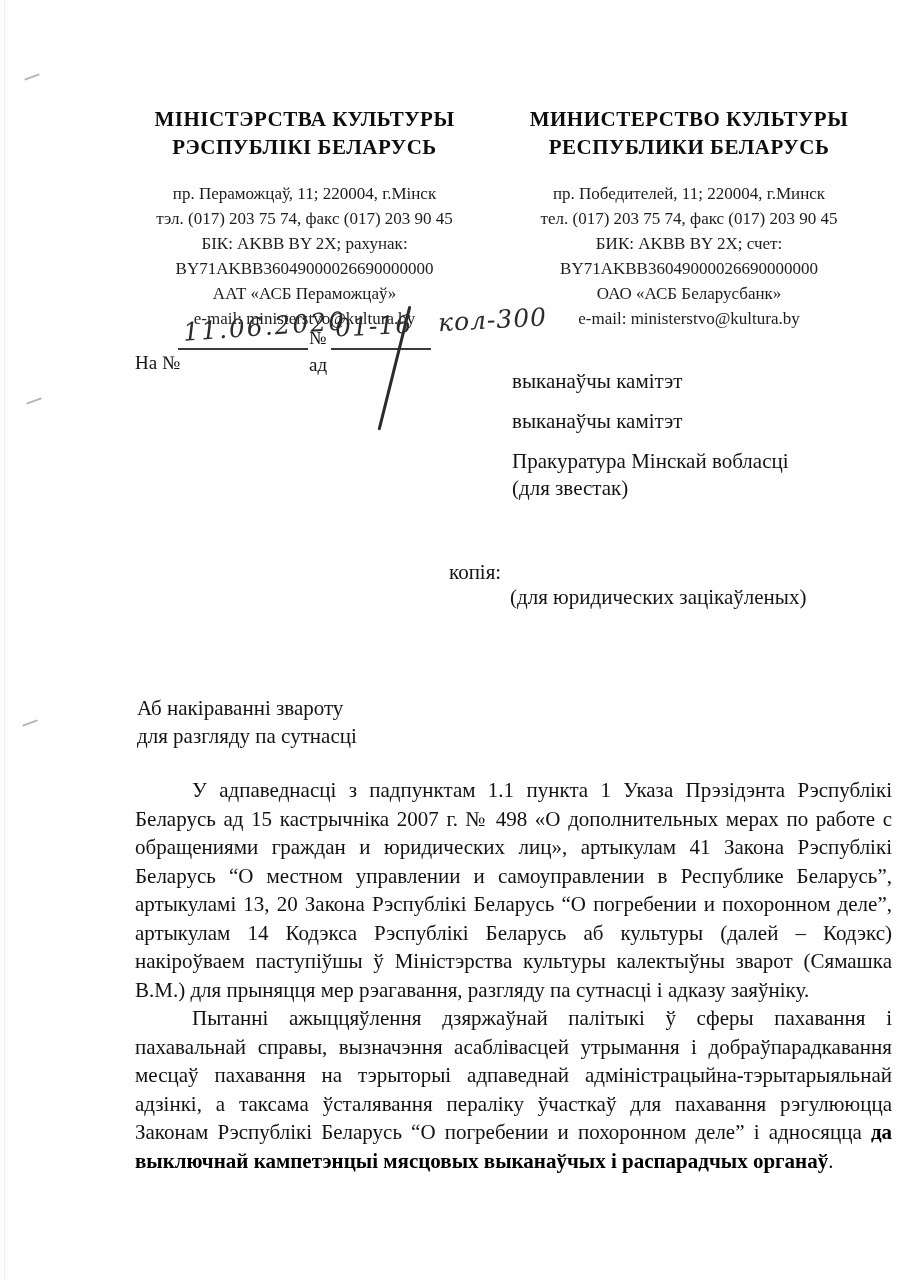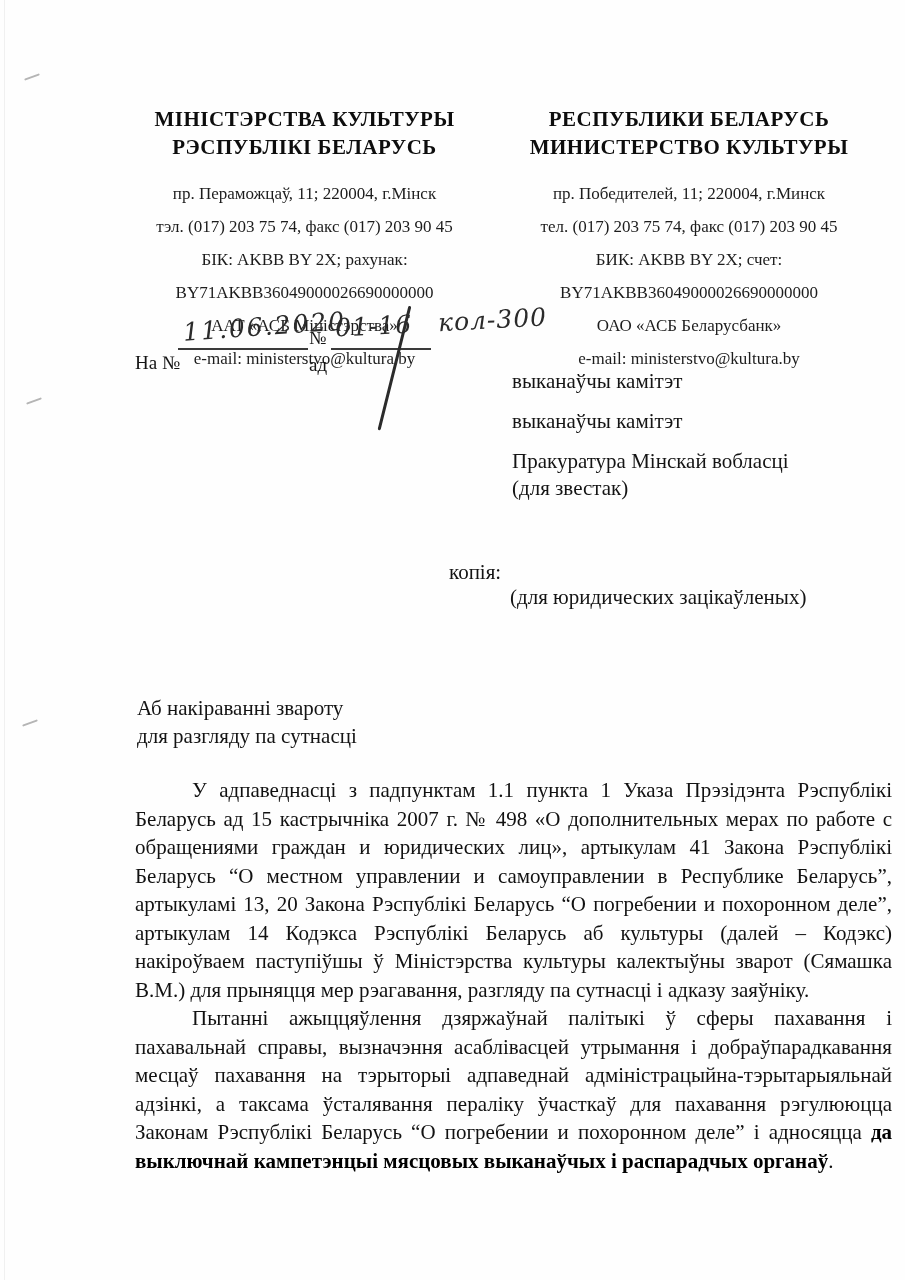--- a/index.html
+++ b/index.html
@@ -30,21 +30,21 @@
   .tick.t1 { left: 24px; top: 76px; }
   .tick.t2 { left: 26px; top: 400px; }
   .tick.t3 { left: 22px; top: 722px; }
 
   
   .org-col { position: absolute; top: 105px; text-align: center; }
   .org-col.left  { left: 132px; width: 345px; }
   .org-col.right { left: 503px; width: 372px; }
   .org-title { font-weight: bold; font-size: 21px; line-height: 28px; color: #0d0d0d; letter-spacing: 0.5px; }
   .org-details { margin-top: 20px; font-size: 17px; line-height: 25px; color: #1c1c1c; }
-  .org-details div { white-space: nowrap; margin-top: 8px; }
+  .org-details div { white-space: nowrap; }
 
   
   .ref-block { position: absolute; left: 135px; top: 308px; width: 400px; height: 70px; font-size: 19px; }
   .hw {
     font-family: "DejaVu Serif", serif;
     font-style: italic;
     color: #2b2b2b;
     font-size: 25px;
     white-space: nowrap;
   }
@@ -93,29 +93,29 @@
   <div class="org-col left">
     <div class="org-title">
       <div>МІНІСТЭРСТВА КУЛЬТУРЫ</div>
       <div>РЭСПУБЛІКІ БЕЛАРУСЬ</div>
     </div>
     <div class="org-details">
       <div>пр. Пераможцаў, 11; 220004, г.Мінск</div>
       <div>тэл. (017) 203 75 74, факс (017) 203 90 45</div>
       <div>БІК: AKBB BY 2X; рахунак:</div>
       <div>BY71AKBB36049000026690000000</div>
-      <div>ААТ «АСБ Міністэрства»</div>
+      <div>ААТ «АСБ Пераможцаў»</div>
       <div>e-mail: ministerstvo@kultura.by</div>
     </div>
   </div>
 
   <div class="org-col right">
     <div class="org-title">
+      <div>МИНИСТЕРСТВО КУЛЬТУРЫ</div>
       <div>РЕСПУБЛИКИ БЕЛАРУСЬ</div>
-      <div>МИНИСТЕРСТВО КУЛЬТУРЫ</div>
     </div>
     <div class="org-details">
       <div>пр. Победителей, 11; 220004, г.Минск</div>
       <div>тел. (017) 203 75 74, факс (017) 203 90 45</div>
       <div>БИК: AKBB BY 2X; счет:</div>
       <div>BY71AKBB36049000026690000000</div>
       <div>ОАО «АСБ Беларусбанк»</div>
       <div>e-mail: ministerstvo@kultura.by</div>
     </div>
   </div>

